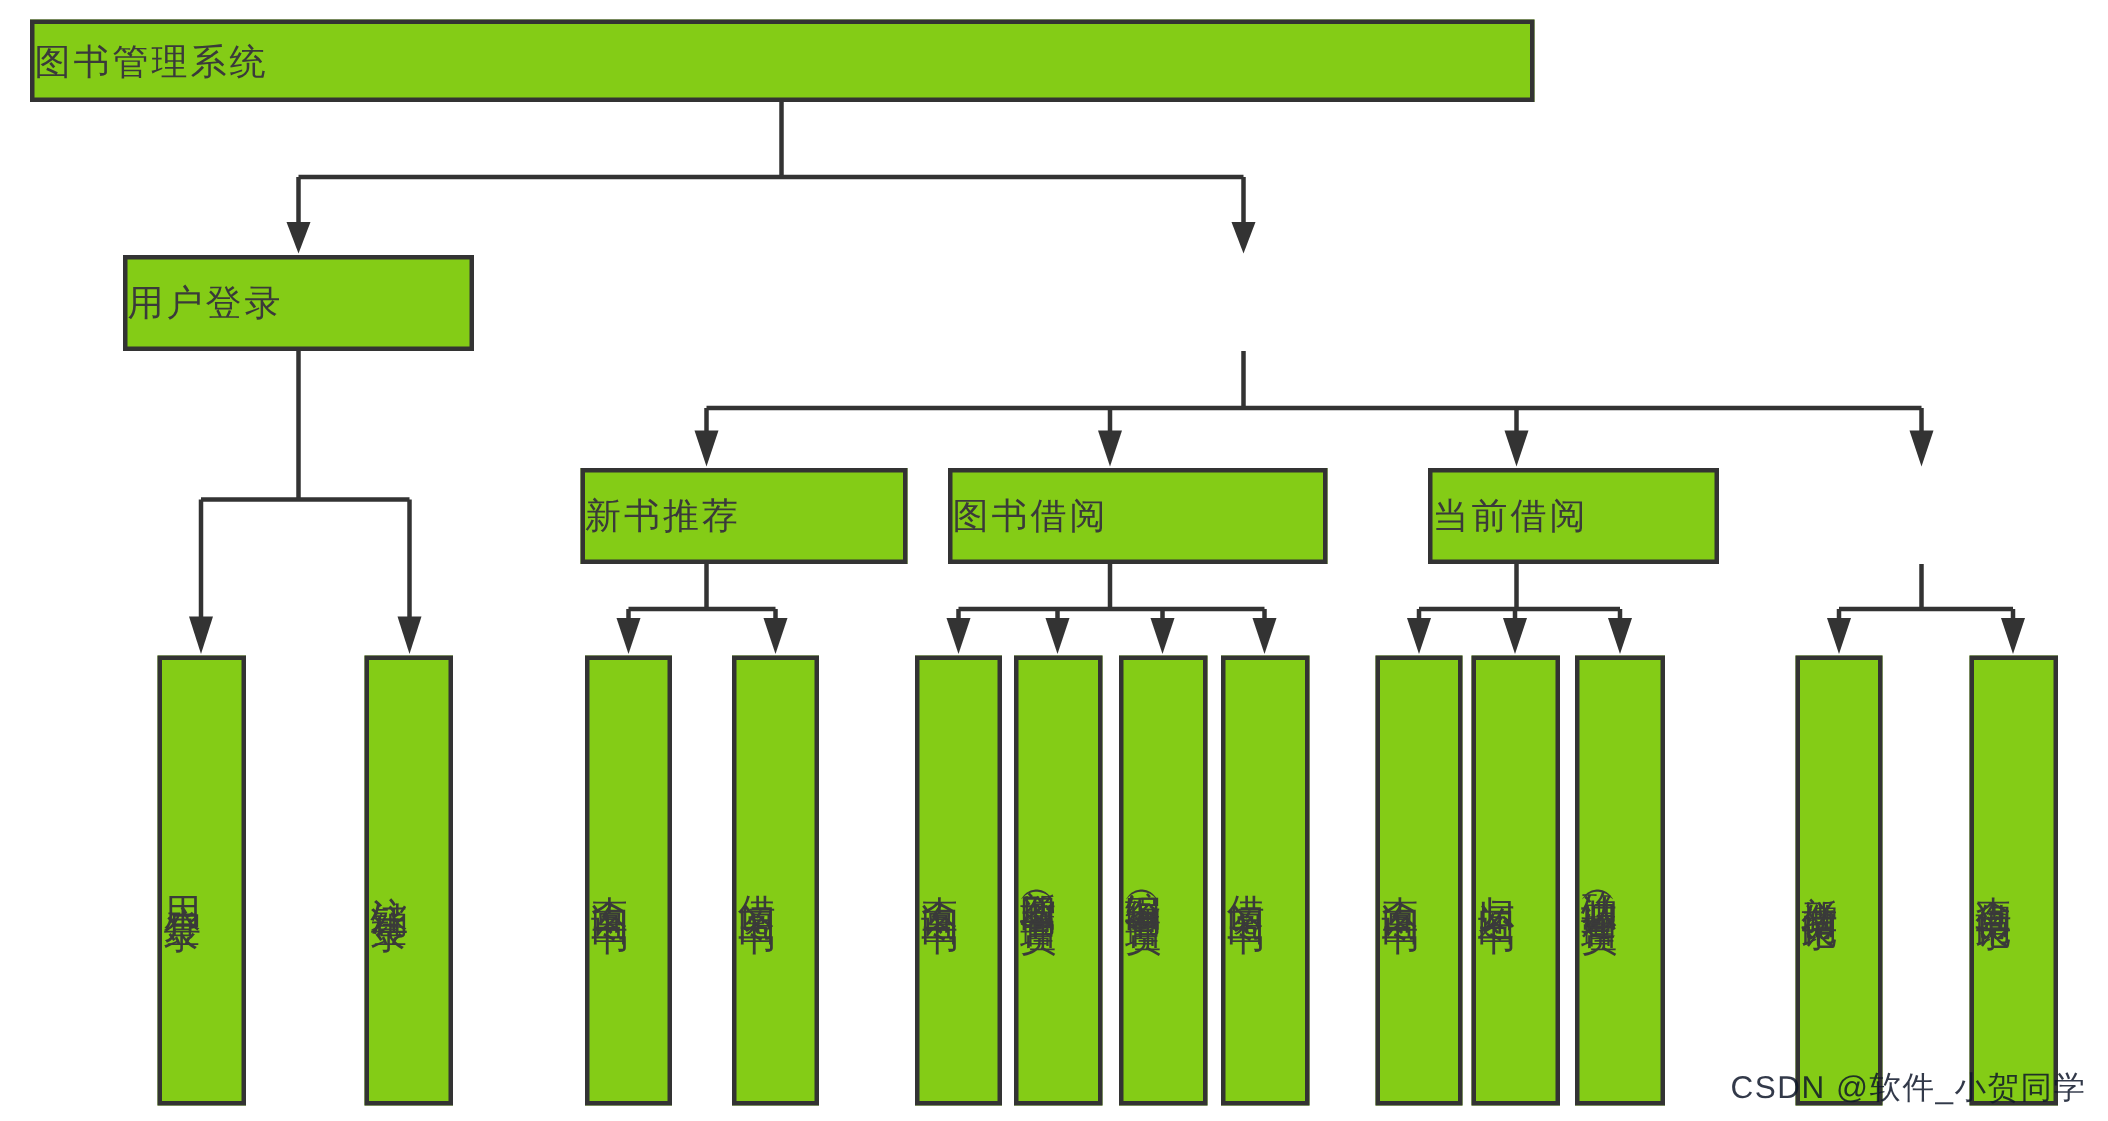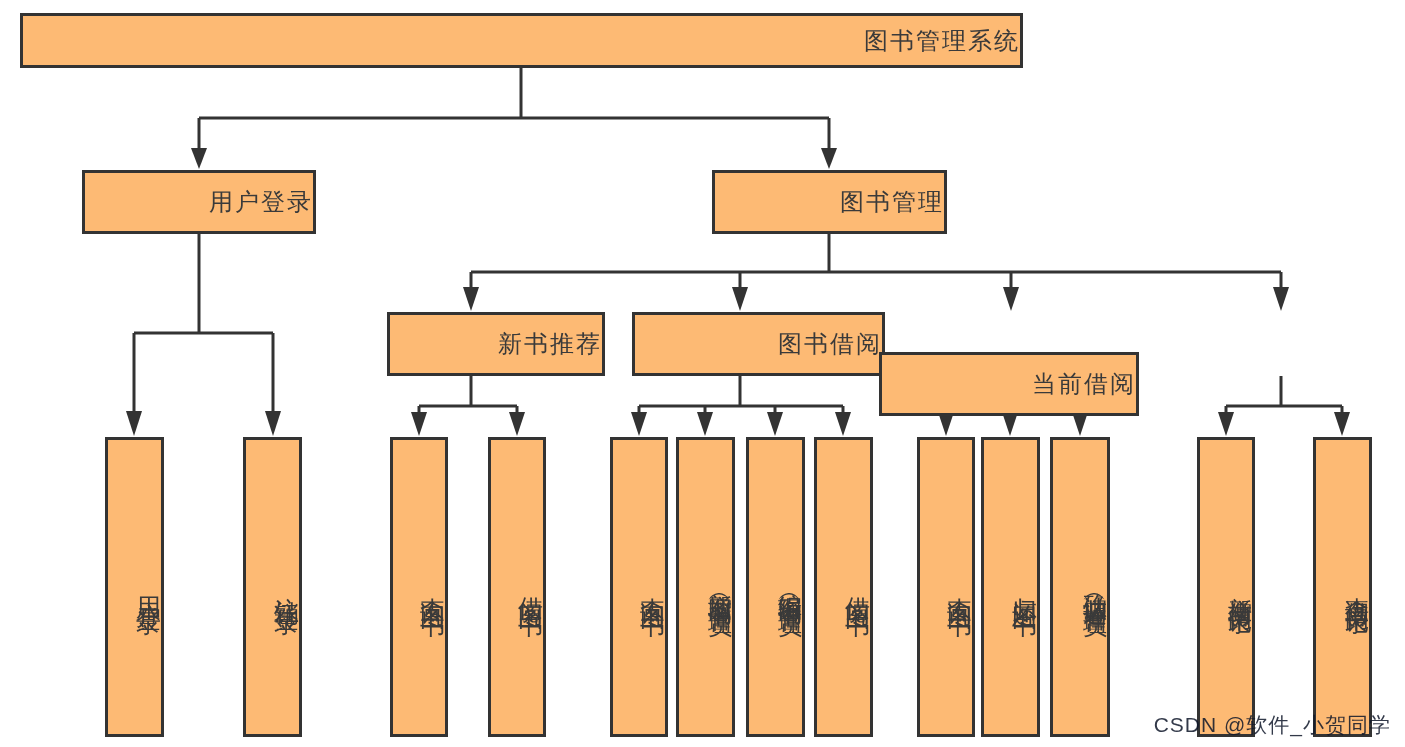--- a/index.html
+++ b/index.html
@@ -12,25 +12,25 @@
     overflow: hidden;
   }
   .wires {
     position: absolute;
     left: 0; top: 0;
     width: 1405px; height: 747px;
   }
   .box {
     position: absolute;
     box-sizing: border-box;
-    background: #fdba74;
+    background: #84cc16;
     border: 3px solid #333333;
     display: flex;
     align-items: center;
-    justify-content: flex-end;
+    justify-content: flex-start;
     color: #3a3a3a;
     font-size: 24px;
     letter-spacing: 2px;
     text-align: center;
   }
   .box.v span {
     writing-mode: vertical-rl;
     text-orientation: mixed;
     font-size: 25px;
     letter-spacing: 5px;
@@ -132,31 +132,28 @@
     </g>
   </svg>
 
   <div class="box" style="left:20px; top:13px; width:1003px; height:55px;">
     <span>图书管理系统</span>
   </div>
 
   <div class="box" style="left:82px; top:170px; width:234px; height:64px;">
     <span>用户登录</span>
   </div>
-  <div class="box" style="left:712px; top:170px; width:235px; height:64px;">
-    <span>图书管理</span>
-  </div>
 
   <div class="box" style="left:362px; top:312px; width:218px; height:64px;margin-left:25px;">
     <span>新书推荐</span>
   </div>
   <div class="box" style="left:632px; top:312px; width:253px; height:64px;">
     <span>图书借阅</span>
   </div>
-  <div class="box" style="left:879px; top:312px; width:260px; height:64px;margin-top:40px;">
+  <div class="box" style="left:952px; top:312px; width:194px; height:64px;">
     <span>当前借阅</span>
   </div>
 
   <div class="box v" style="left:105px; top:437px; width:59px; height:300px;">
     <span>用户登录</span>
   </div>
   <div class="box v" style="left:243px; top:437px; width:59px; height:300px;">
     <span>注销登录</span>
   </div>
 

